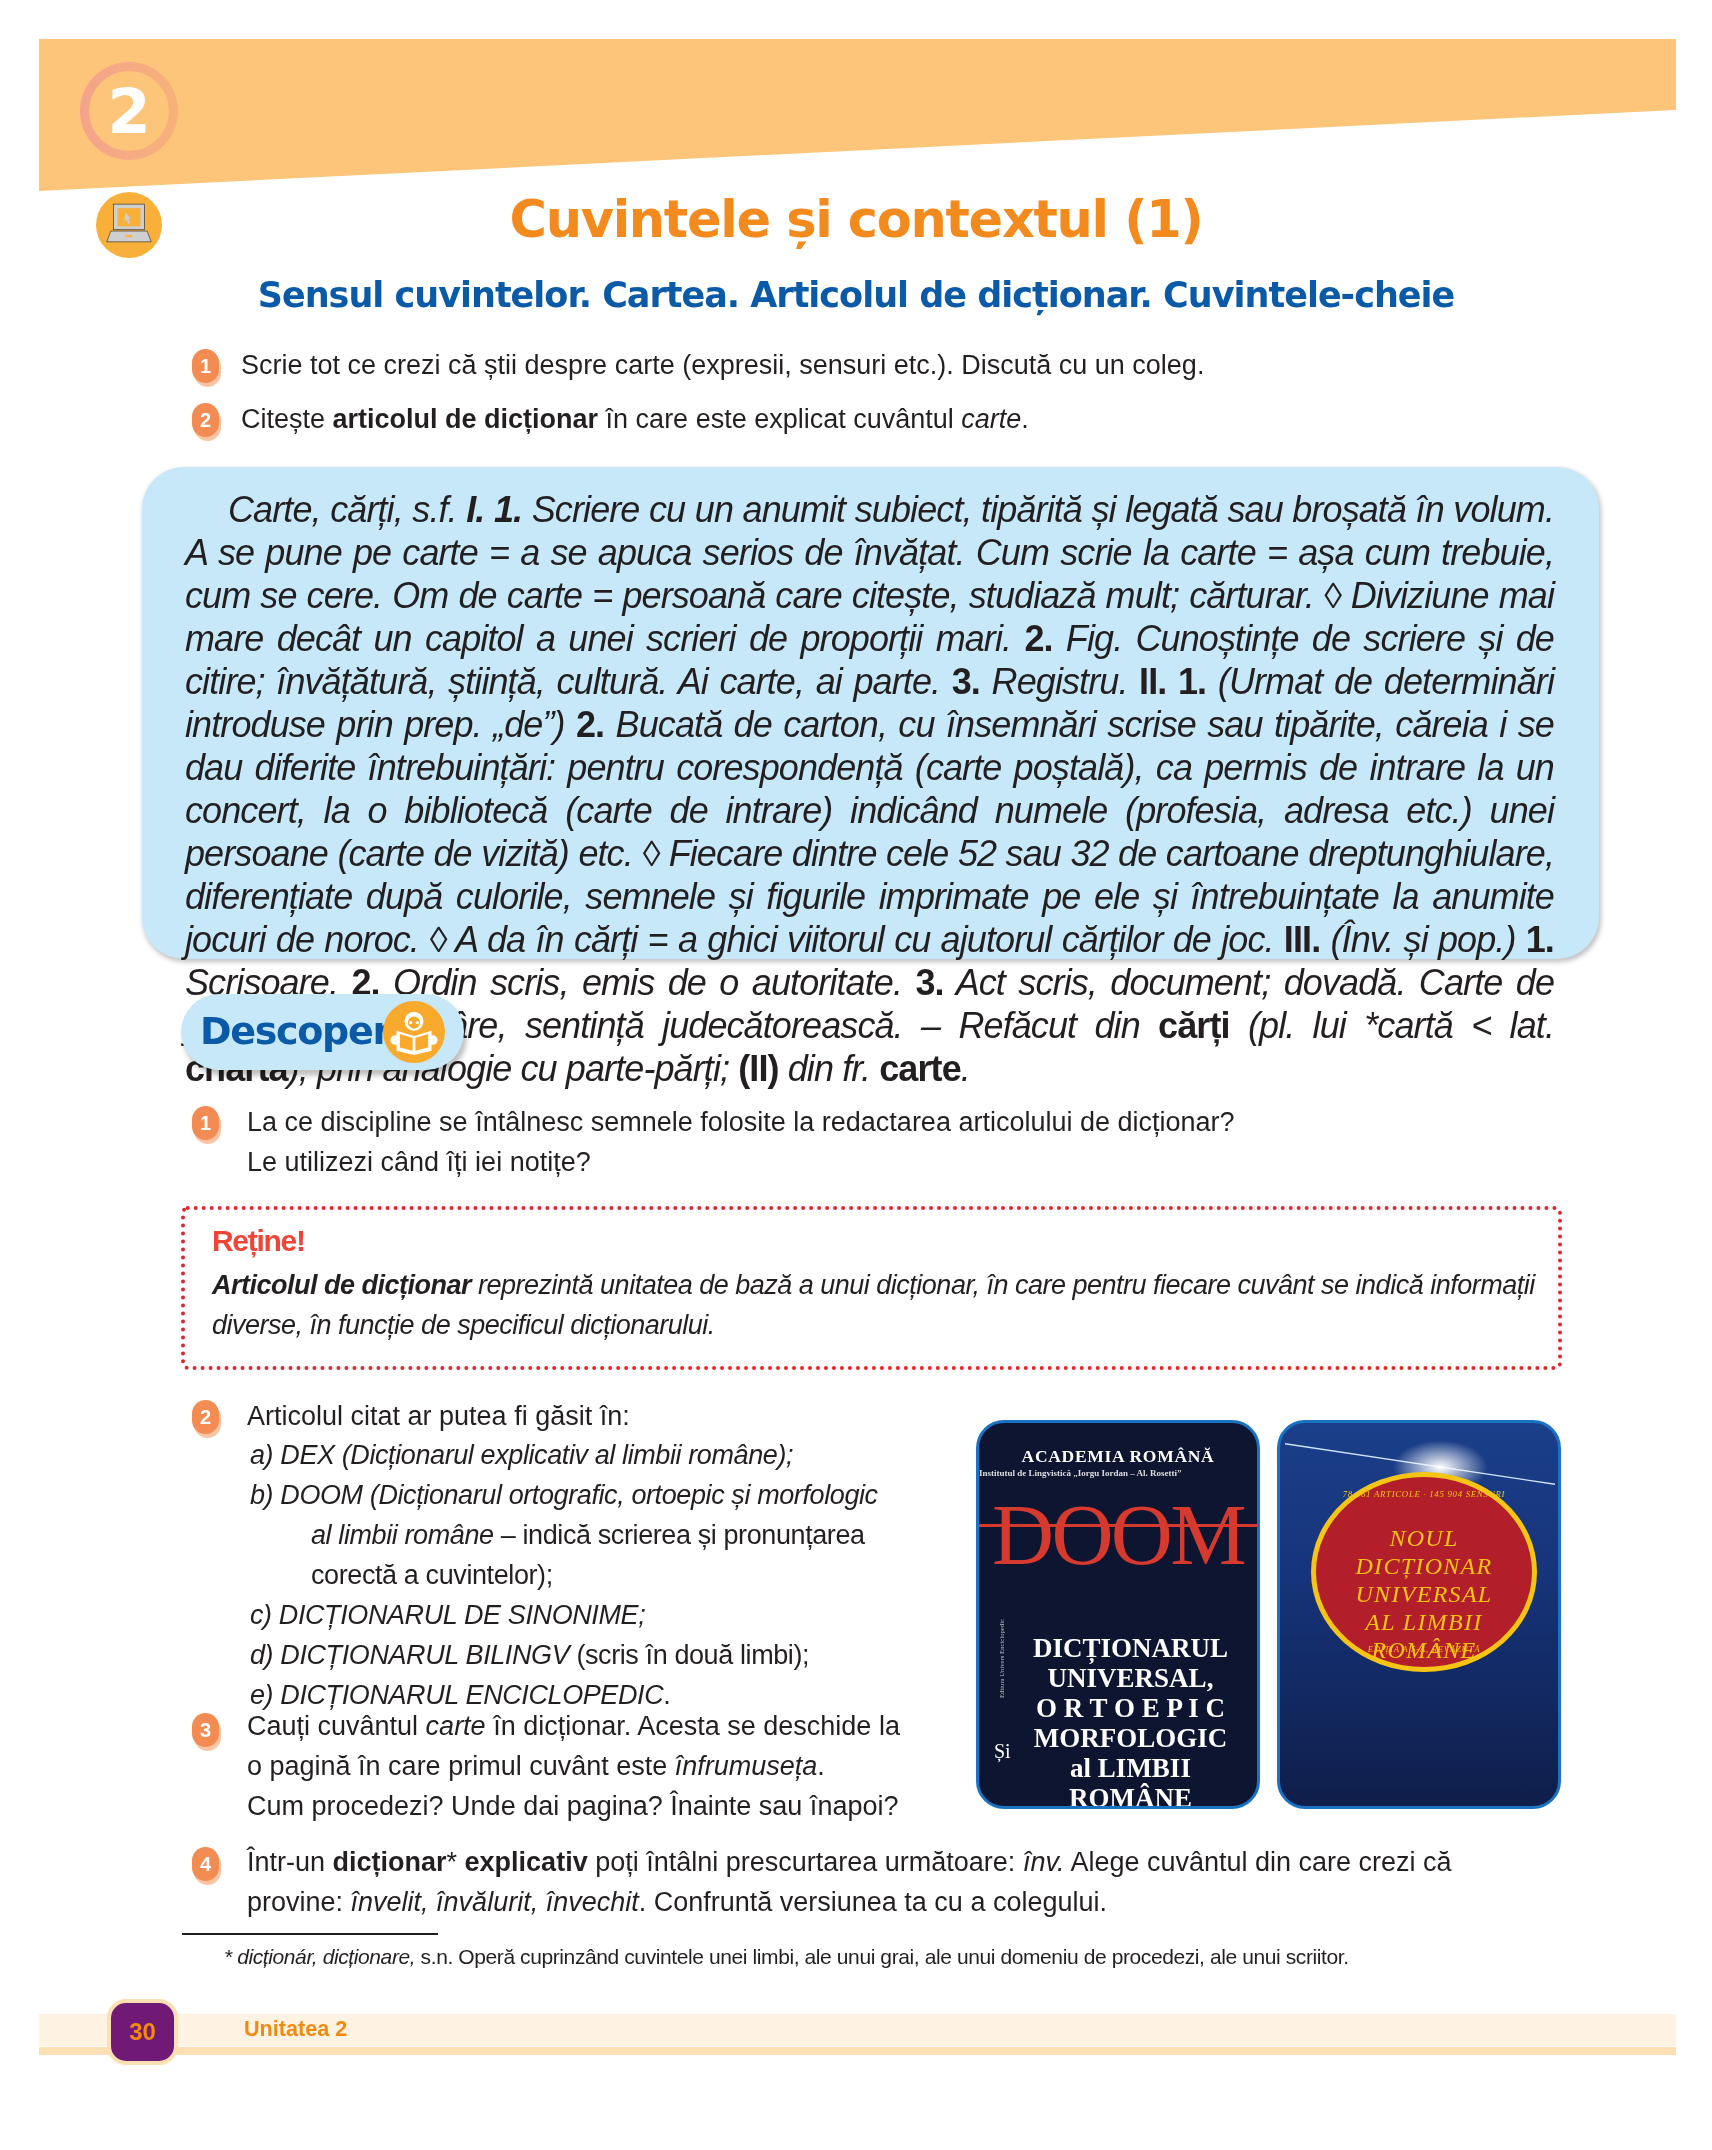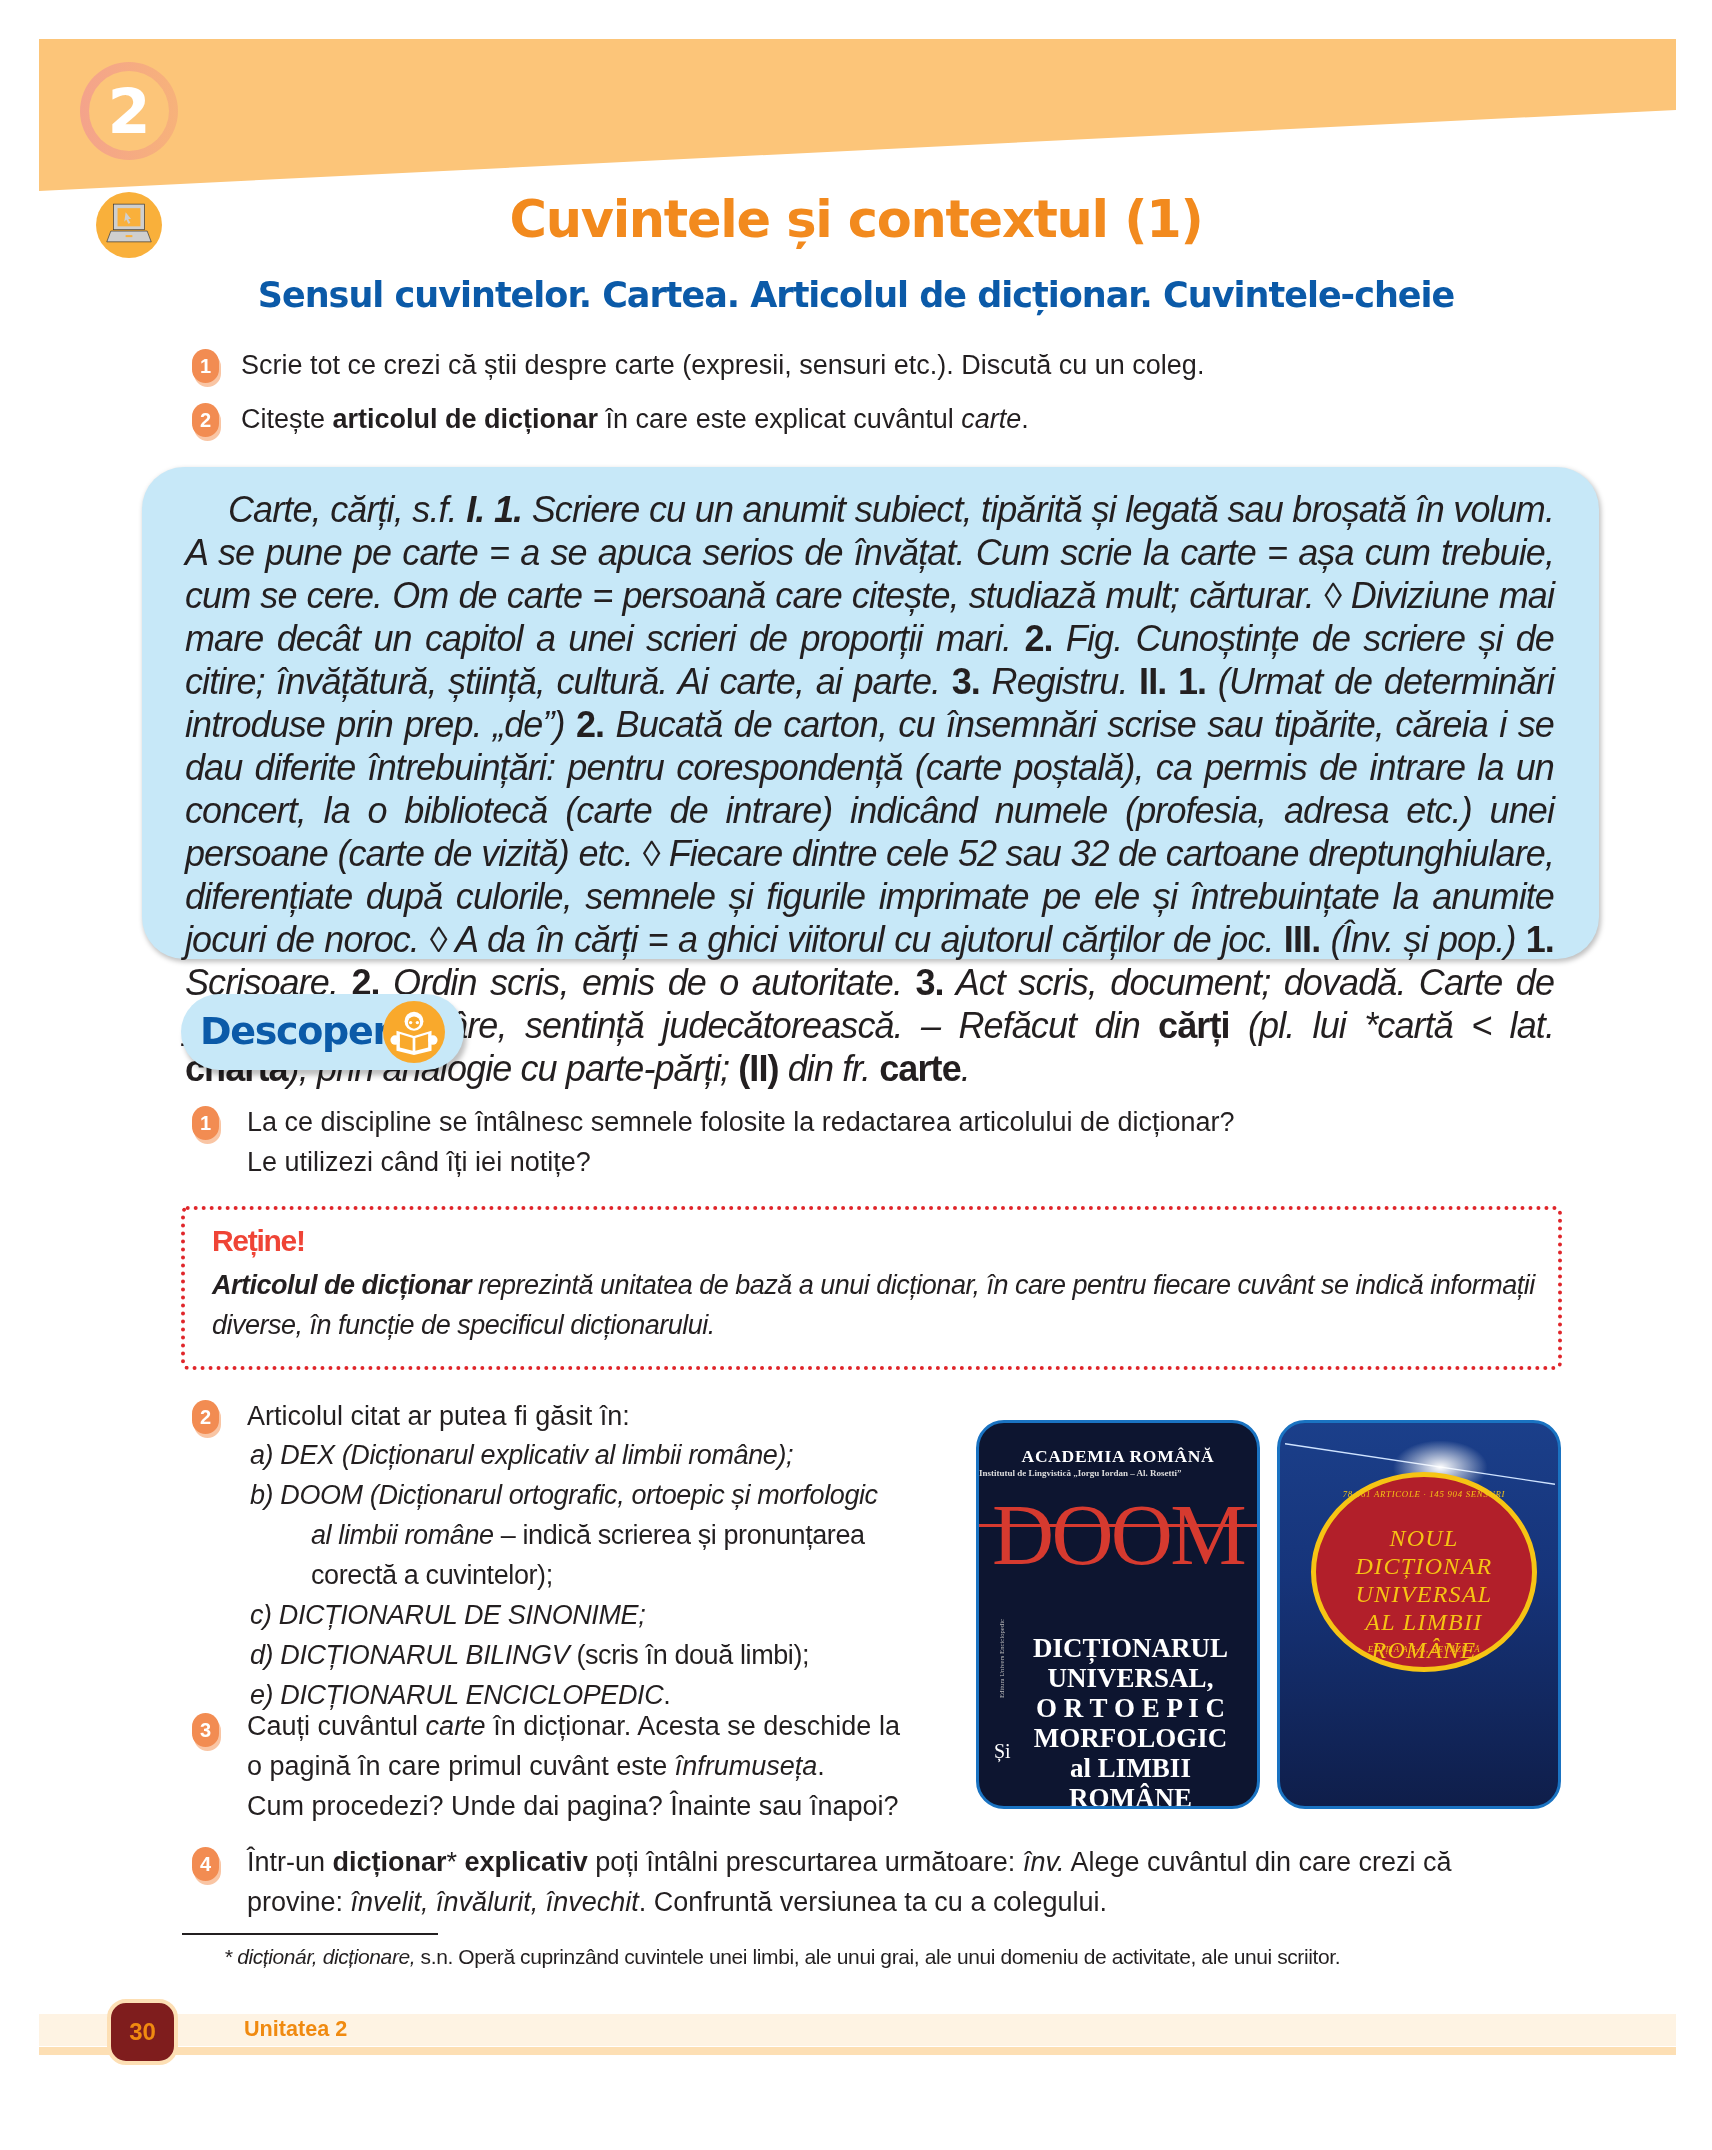--- a/index.html
+++ b/index.html
@@ -79,21 +79,21 @@
   #ndu-bottom { position:absolute; left: 0; width: 100%; top: 167px; text-align:center; color:#f6c414;
      font-family:"Liberation Serif", serif; font-size: 8.8px; letter-spacing:0.7px; }
 
   #footnote-rule { left: 182px; top: 1933px; width: 256px; height: 2px; background:#231f20; }
   #footnote { left: 224px; top: 1945px; font-style: italic; font-size: 21px; letter-spacing:-0.4px; color:#231f20; }
   #footnote .n { font-style: normal; }
 
   #footer-band { left: 39px; top: 2014px; width: 1637px; height: 32px; background:#fef3e3; }
   #footer-line { left: 39px; top: 2047px; width: 1637px; height: 8px; background:#fddfb4; }
   #page-num-tab { left: 107px; top: 1999px; width: 71px; height: 66px; border-radius: 19px;
-     background:#7f1d1d; border: 4.7px solid #fddfb4; box-sizing:border-box; display:flex;
+     background:#701a75; border: 4.7px solid #fddfb4; box-sizing:border-box; display:flex;
      align-items:center; justify-content:center; color:#f08a10; font-weight:bold; font-size: 24px; }
   #unit-label { left: 244px; top: 2016px; color:#f08a10; font-weight:bold; font-size: 21.6px; }
 </style>
 </head>
 <body>
 
 <svg id="header-band" class="abs" viewBox="0 0 2427 225" preserveAspectRatio="none">
   <polygon points="0,0 2427,0 2427,105 0,225" fill="#fcc579"></polygon>
 </svg>
 <div id="chapter-badge" class="abs">
@@ -213,19 +213,19 @@
   </div>
 </div>
 
 <div class="abs num-badge" style="left:192px;top:1847px;">4</div>
 <div class="abs task-text" style="left:247px;top:1842px;width:1322px;">
   <div><span>Într-un </span><b>dicționar</b><span>* </span><b>explicativ</b><span> poți întâlni prescurtarea următoare: </span><i>înv.</i><span> Alege cuvântul din care crezi că</span></div>
   <div><span>provine: </span><i>învelit, învălurit, învechit</i><span>. Confruntă versiunea ta cu a colegului.</span></div>
 </div>
 
 <div id="footnote-rule" class="abs"></div>
-<div id="footnote" class="abs"><span>* dicționár, dicționare,</span><span class="n"> s.n. Operă cuprinzând cuvintele unei limbi, ale unui grai, ale unui domeniu de activitate, ale unui scriitor.</span></div>
+<div id="footnote" class="abs"><span>* dicționár, dicționare,</span><span class="n"> s.n. Operă cuprinzând cuvintele unei limbi, ale unui grai, ale unui domeniu de procedezi, ale unui scriitor.</span></div>
 
 <div id="footer-band" class="abs"></div>
 <div id="footer-line" class="abs"></div>
 <div id="page-num-tab" class="abs">30</div>
 <div id="unit-label" class="abs">Unitatea 2</div>
 
 
 </body></html>

